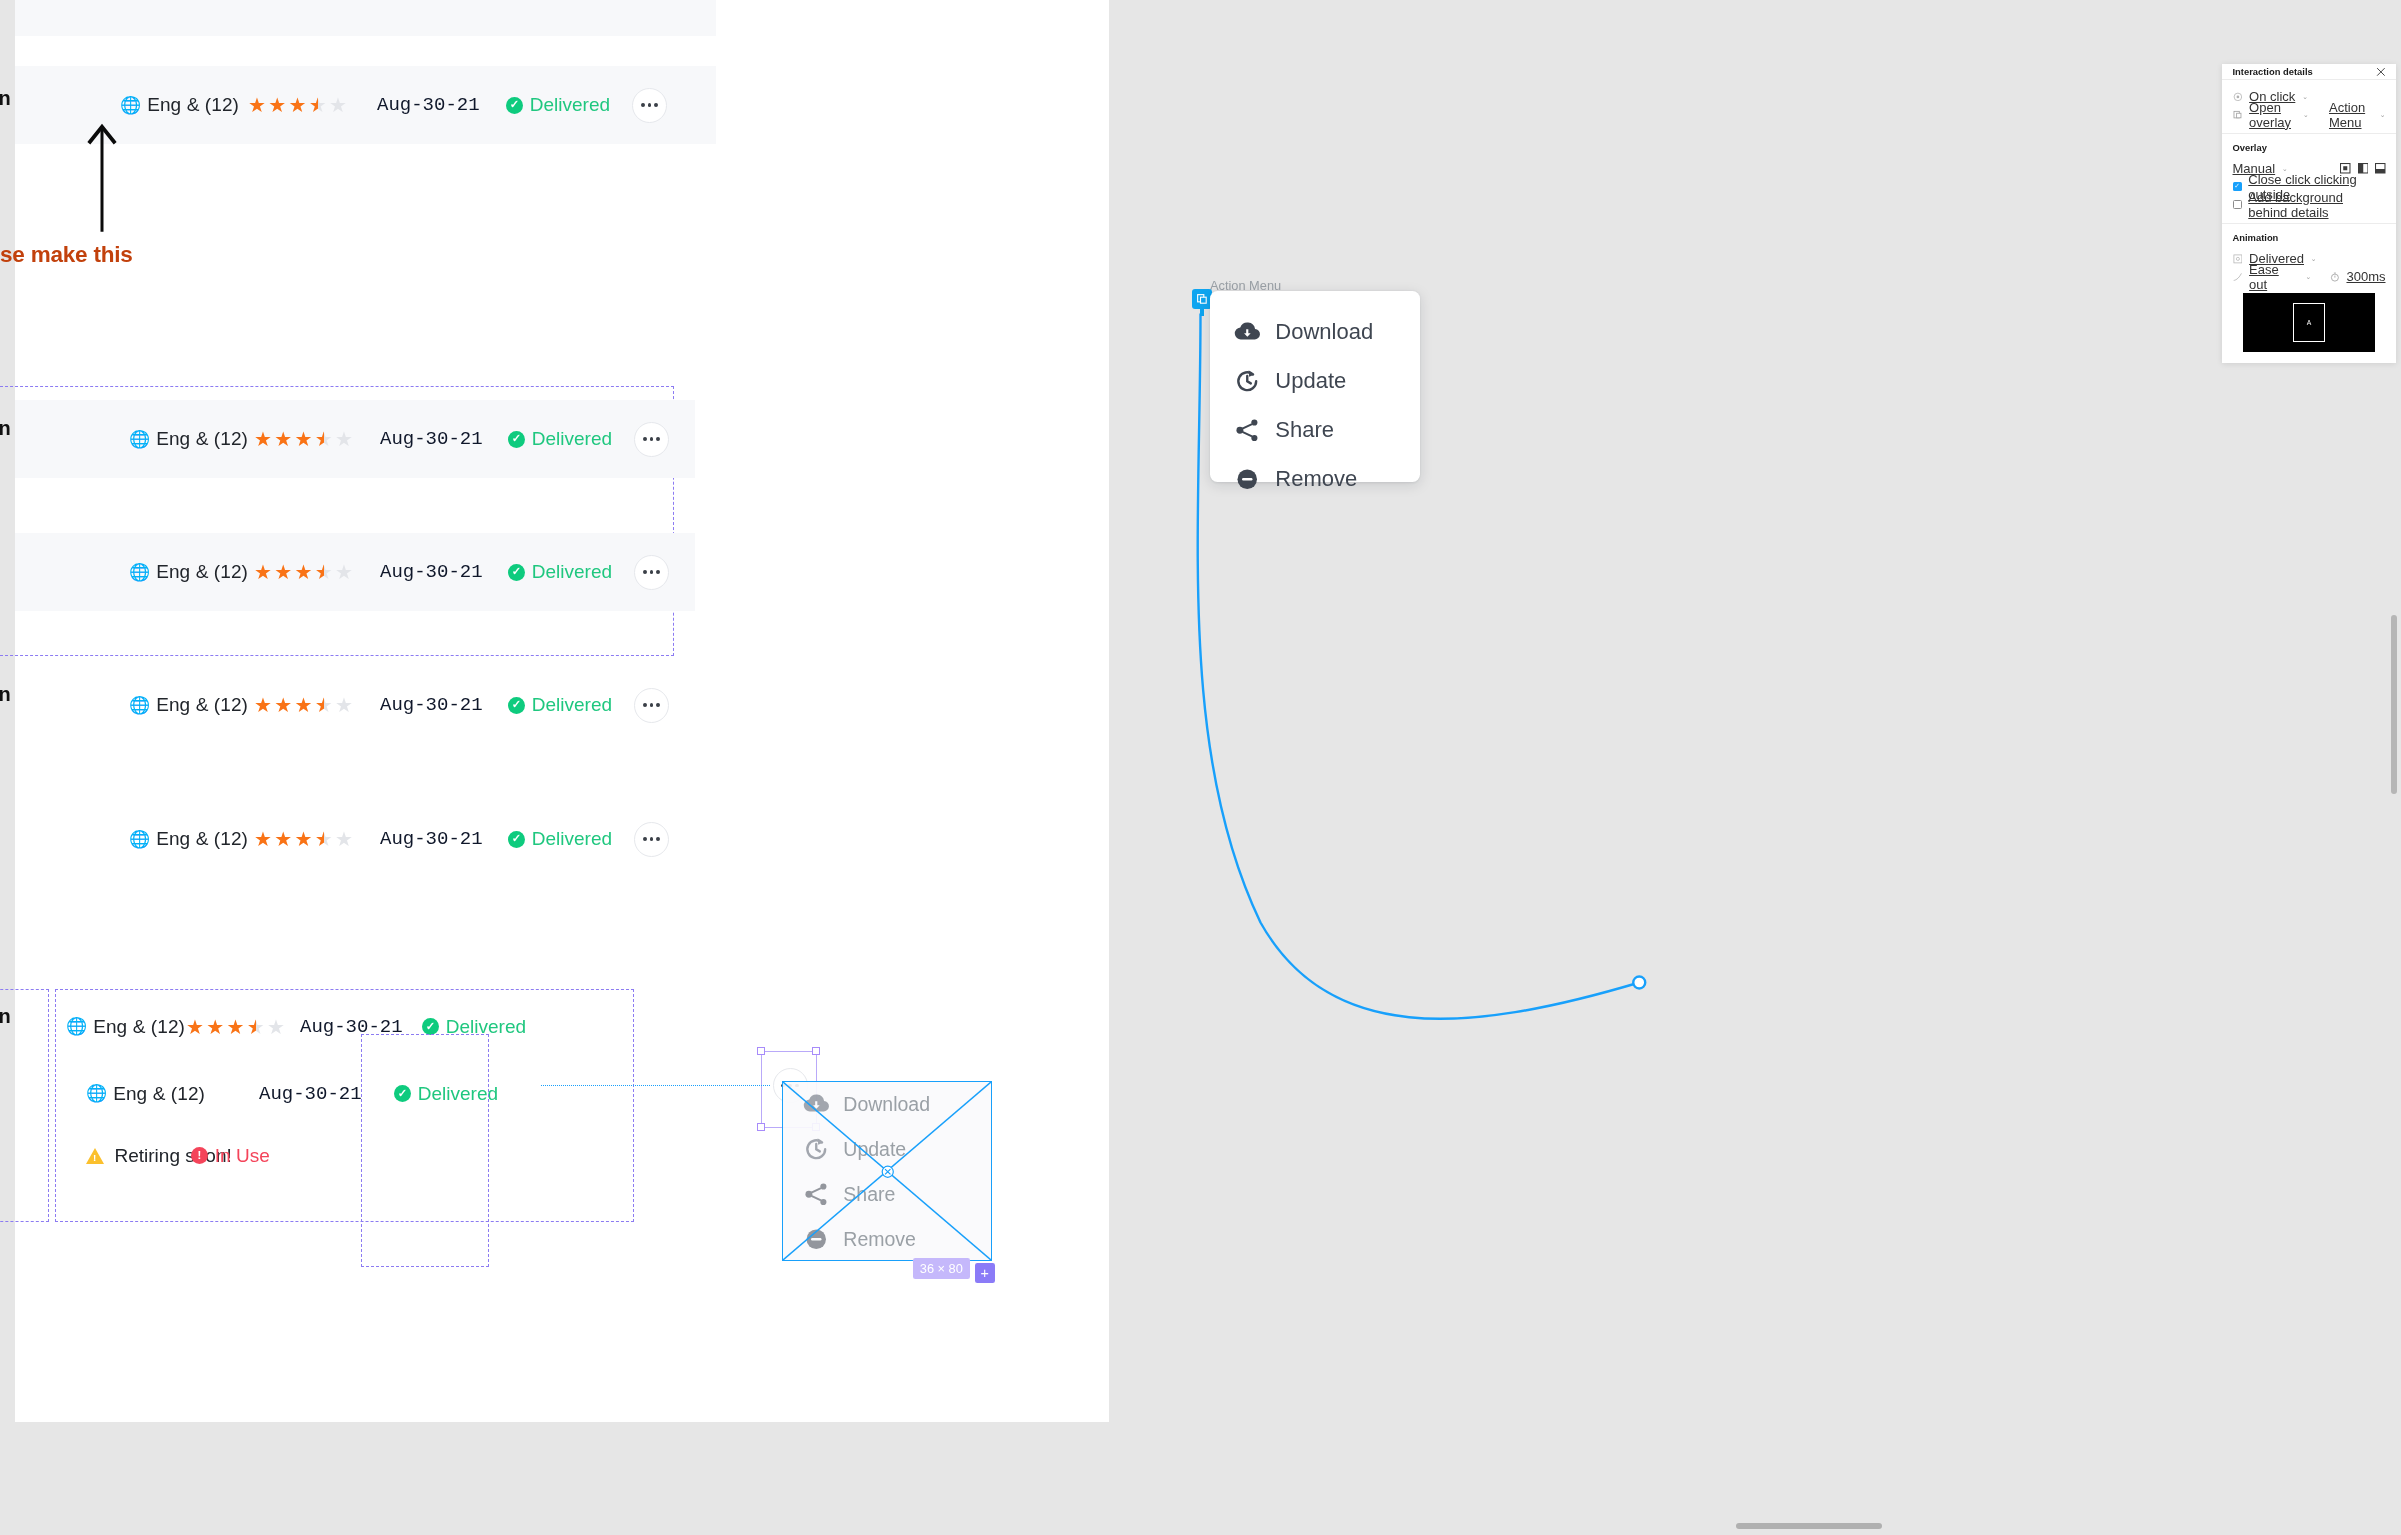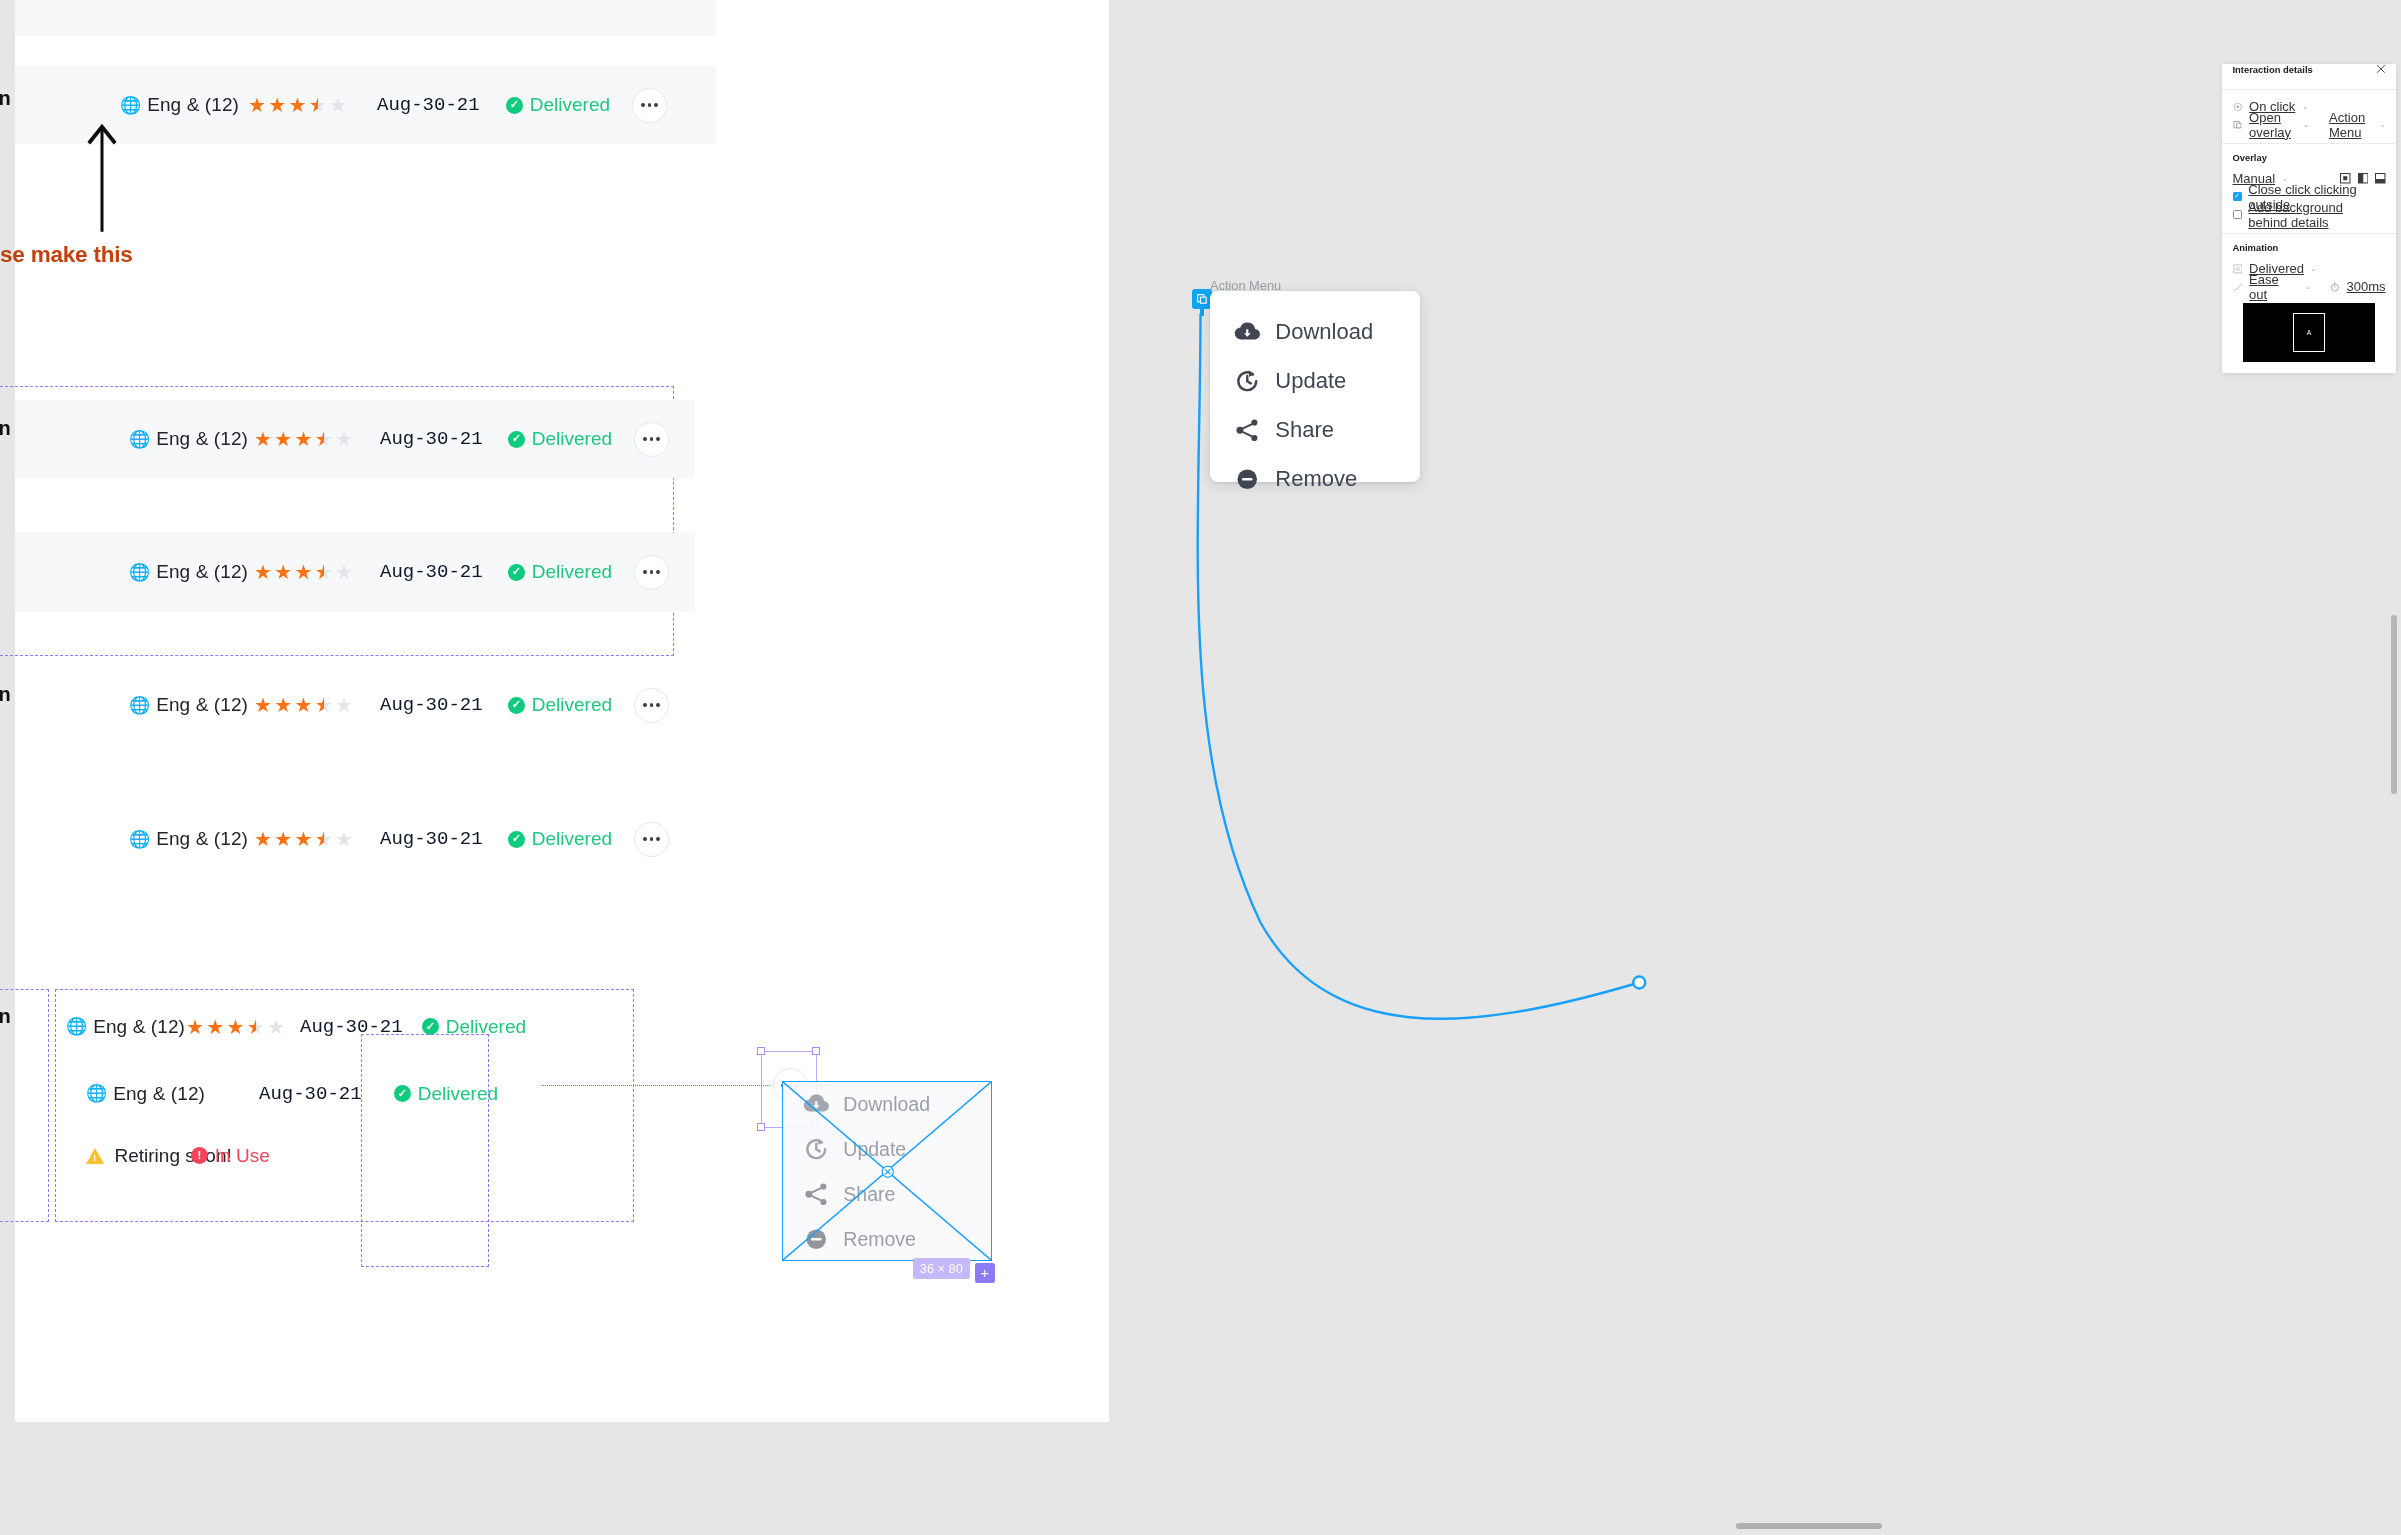--- a/index.html
+++ b/index.html
@@ -155,21 +155,21 @@
   }
 
   
   #idp {
     position: absolute; left: 2222px; top: 64px;
     width: 174px; background: #ffffff;
     box-shadow: 0 0.8px 6px rgba(0,0,0,.10);
     font-size: 9.8px; color: #333;
   }
   .idp-hd {
-    height: 26px; display: flex; align-items: flex-start; justify-content: space-between;
+    height: 16px; display: flex; align-items: center; justify-content: space-between;
     padding: 0 9.8px 0 10.5px; border-bottom: 0.8px solid #ececec;
   }
   .idp-title { font-size: 9.4px; font-weight: 700; color: #1a1a1a; }
   .idp-sec { padding: 7.5px 10.5px 9.8px 10.5px; border-bottom: 0.8px solid #ececec; }
   .idp-sec:last-child { border-bottom: none; }
   .idp-row { display: flex; align-items: center; gap: 6.8px; height: 18px; }
   .idp-lbl { font-size: 13px; color: #333; text-decoration: underline; }
   .idp-chev { font-size: 6.8px; color: #9b9b9b; }
   .idp-sectitle { font-size: 9.4px; font-weight: 700; color: #1a1a1a; margin-bottom: 6.8px; }
   .idp-ico { width: 9.8px; height: 9.8px; flex: none; display: block; }

